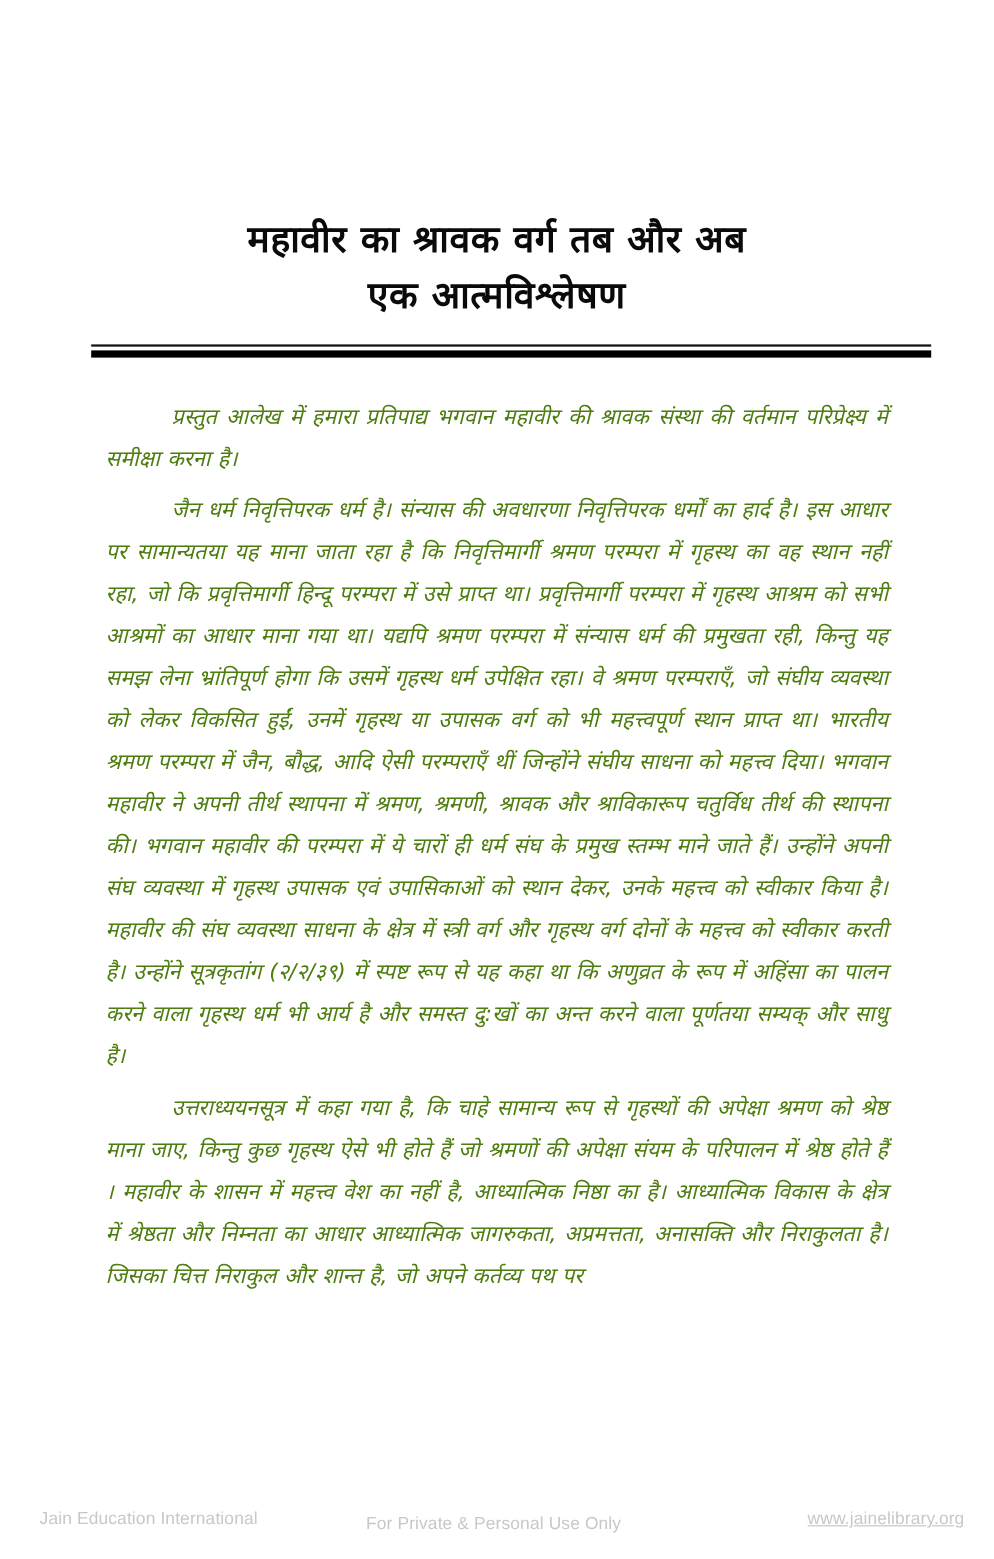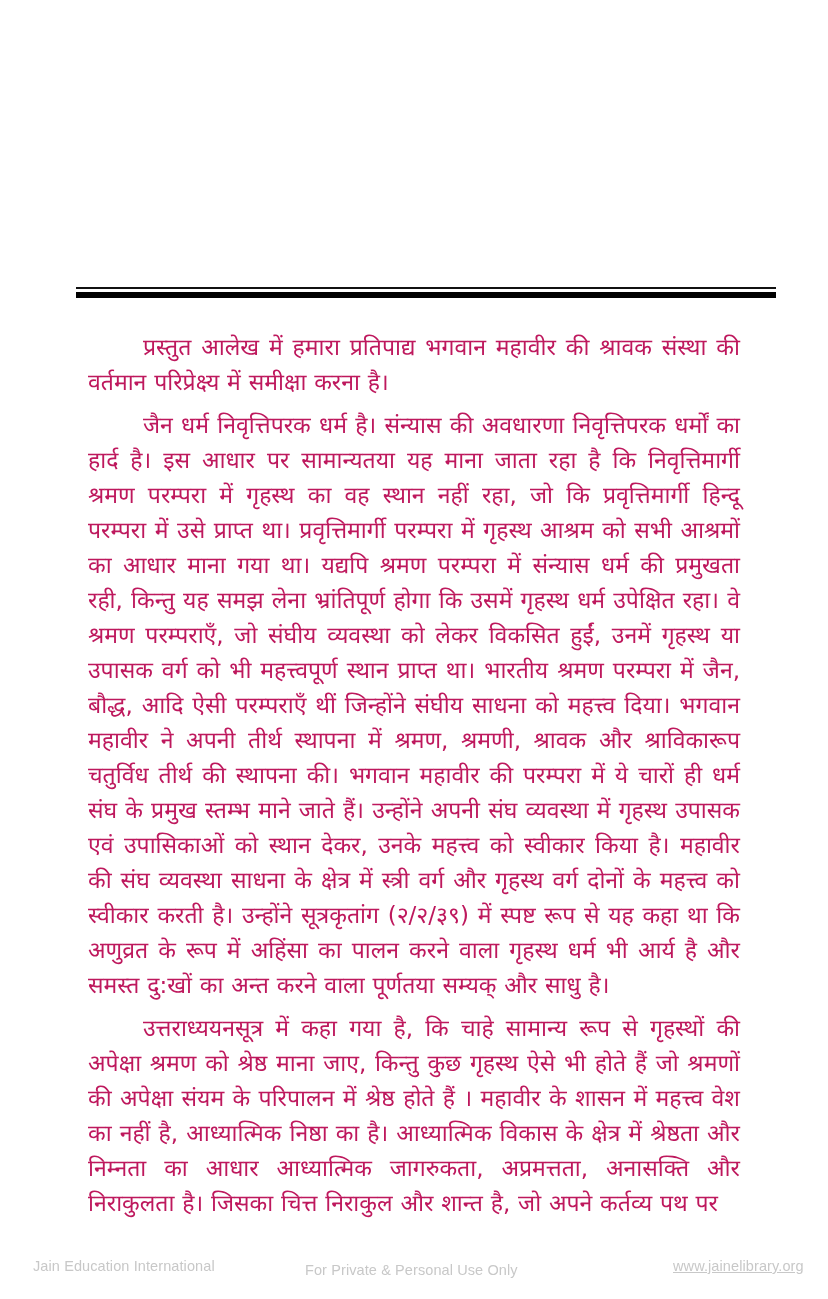--- a/index.html
+++ b/index.html
@@ -65,27 +65,28 @@
 
   
   .body-text {
     position: absolute;
     left: 88px;
     top: 330px;
     width: 652px;
   }
   .para {
     font-family: "DejaVu Sans", "Liberation Sans", sans-serif;
-    font-size: 23px;
+    font-size: 18px;
     line-height: 35px;
     text-align: justify;
     text-align-last: left;
-    color: #be185d;
+    color: #4d7c0f;
     margin: 0 0 8px 0;
     word-spacing: 0.5px;
+    font-style: italic;
   }
   .para.indent {
     text-indent: 55px;
   }
   .para.last {
     margin-bottom: 16px;
   }
 
   
   .footer {
@@ -105,20 +106,24 @@
   }
   .footer-left   { left: 33px;  top: 0; }
   .footer-center { left: 305px; top: 4px; }
   .footer-right  { left: 673px; top: 0; text-decoration: underline; }
 </style>
 </head>
 <body>
 
 <div class="page">
 
+  <div class="title-block">
+    <div class="title-line first">महावीर का श्रावक वर्ग तब और अब</div>
+    <div class="title-line second">एक आत्मविश्लेषण</div>
+  </div>
 
   <div class="rule-group">
     <div class="rule-thin"></div>
     <div class="rule-gap"></div>
     <div class="rule-thick"></div>
   </div>
 
   <div class="body-text">
     <p class="para indent">प्रस्तुत आलेख में हमारा प्रतिपाद्य भगवान महावीर की श्रावक संस्था की वर्तमान परिप्रेक्ष्य में समीक्षा करना है।</p>
     <p class="para indent">जैन धर्म निवृत्तिपरक धर्म है। संन्यास की अवधारणा निवृत्तिपरक धर्मों का हार्द है। इस आधार पर सामान्यतया यह माना जाता रहा है कि निवृत्तिमार्गी श्रमण परम्परा में गृहस्थ का वह स्थान नहीं रहा, जो कि प्रवृत्तिमार्गी हिन्दू परम्परा में उसे प्राप्त था। प्रवृत्तिमार्गी परम्परा में गृहस्थ आश्रम को सभी आश्रमों का आधार माना गया था। यद्यपि श्रमण परम्परा में संन्यास धर्म की प्रमुखता रही, किन्तु यह समझ लेना भ्रांतिपूर्ण होगा कि उसमें गृहस्थ धर्म उपेक्षित रहा। वे श्रमण परम्पराएँ, जो संघीय व्यवस्था को लेकर विकसित हुईं, उनमें गृहस्थ या उपासक वर्ग को भी महत्त्वपूर्ण स्थान प्राप्त था। भारतीय श्रमण परम्परा में जैन, बौद्ध, आदि ऐसी परम्पराएँ थीं जिन्होंने संघीय साधना को महत्त्व दिया। भगवान महावीर ने अपनी तीर्थ स्थापना में श्रमण, श्रमणी, श्रावक और श्राविकारूप चतुर्विध तीर्थ की स्थापना की। भगवान महावीर की परम्परा में ये चारों ही धर्म संघ के प्रमुख स्तम्भ माने जाते हैं। उन्होंने अपनी संघ व्यवस्था में गृहस्थ उपासक एवं उपासिकाओं को स्थान देकर, उनके महत्त्व को स्वीकार किया है। महावीर की संघ व्यवस्था साधना के क्षेत्र में स्त्री वर्ग और गृहस्थ वर्ग दोनों के महत्त्व को स्वीकार करती है। उन्होंने सूत्रकृतांग (२/२/३९) में स्पष्ट रूप से यह कहा था कि अणुव्रत के रूप में अहिंसा का पालन करने वाला गृहस्थ धर्म भी आर्य है और समस्त दु:खों का अन्त करने वाला पूर्णतया सम्यक् और साधु है।</p>

